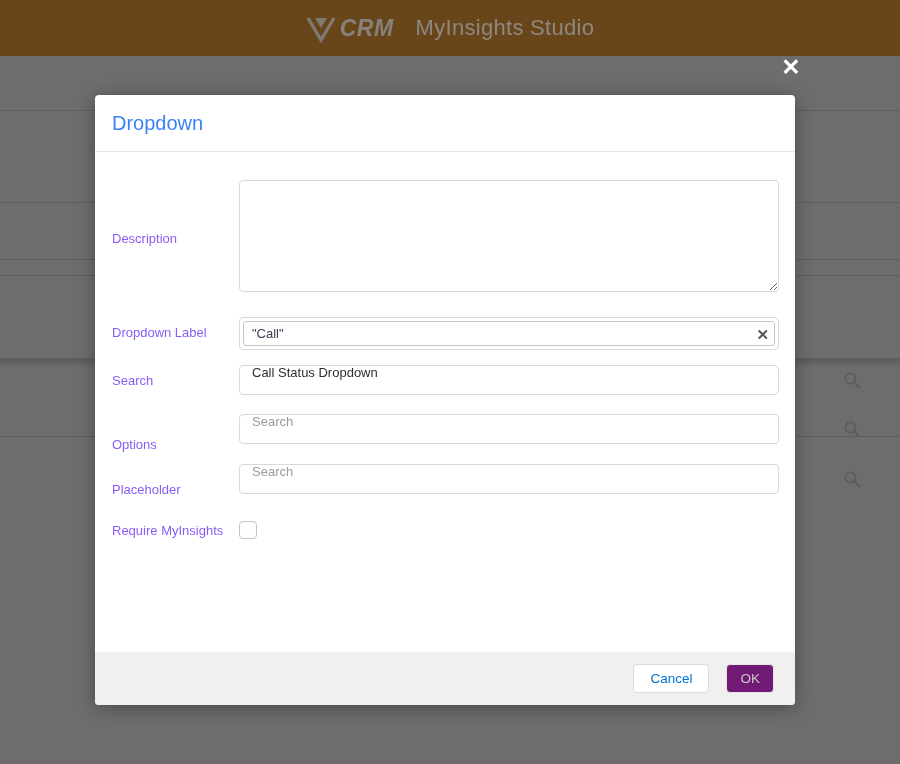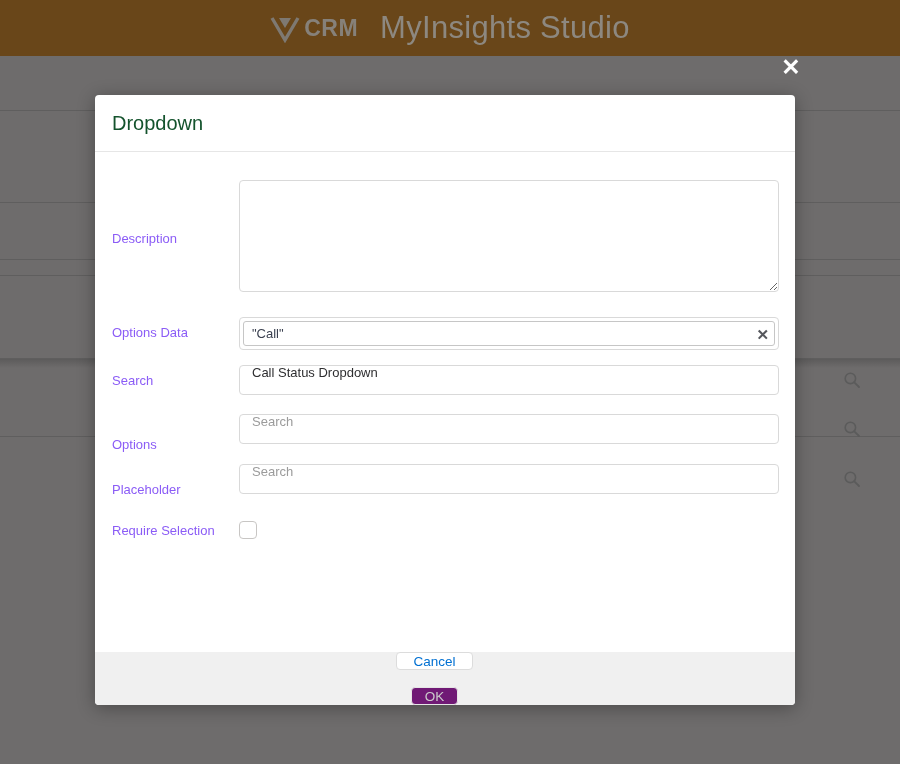--- a/index.html
+++ b/index.html
@@ -12,24 +12,24 @@
 
   
   .app-header {
     position: absolute; left: 0; top: 0; width: 900px; height: 56px;
     background: #694619;
     display: flex; align-items: center; justify-content: center;
   }
   .logo-group { display: flex; align-items: center; }
   .logo-mark { width: 30px; height: 28px; margin-right: 4px; margin-top: 2px; }
   .logo-crm {
-    font-size: 23px; font-weight: 700; color: #86817a; letter-spacing: 0.5px;
+    font-size: 23px; font-weight: 700; color: #86817a; letter-spacing: 0.5px; font-style: italic;
   }
   .logo-product {
-    font-size: 31px; font-weight: 400; color: #8d8880; margin-left: 22px; letter-spacing: 0.3px;
+    font-size: 22px; font-weight: 400; color: #8d8880; margin-left: 22px; letter-spacing: 0.3px;
   }
 
   
   .backdrop {
     position: absolute; left: 0; top: 56px; width: 900px; height: 708px;
     background: #6e6c6c;
   }
   .bg-line { position: absolute; left: 0; width: 100%; height: 1px; background: rgba(0,0,0,0.13); }
   .bg-line.l1 { top: 54px; }
   .bg-line.l2 { top: 146px; }
@@ -55,21 +55,21 @@
     position: absolute; left: 95px; top: 95px; width: 700px; height: 610px;
     background: #ffffff; border-radius: 4px;
     box-shadow: 0 3px 18px rgba(0,0,0,0.32);
   }
   .modal-header {
     position: absolute; left: 0; top: 0; width: 100%; height: 57px;
     border-bottom: 1px solid #e6e6e6;
     display: flex; align-items: center; padding-left: 17px;
     border-radius: 4px 4px 0 0;
   }
-  .modal-title { font-size: 20px; font-weight: 400; color: #14532d; }
+  .modal-title { font-size: 20px; font-weight: 400; color: #3b82f6; }
 
   .form-label {
     position: absolute; left: 17px; font-size: 13px; color: #8b5cf6;
   }
 
   .field-description {
     position: absolute; left: 144px; top: 85px; width: 540px; height: 112px;
     border: 1px solid #d9d9d9; border-radius: 4px;
     resize: both; font-family: "Liberation Sans", sans-serif;
     font-size: 13px; color: #2e2e30; padding: 8px 10px; outline: none;
@@ -113,21 +113,21 @@
   .require-checkbox {
     position: absolute; left: 144px; top: 426px; width: 18px; height: 18px;
     appearance: none; -webkit-appearance: none;
     border: 1px solid #c8c6c4; border-radius: 4px; background: #fff; cursor: pointer;
   }
 
   .modal-footer {
     position: absolute; left: 0; bottom: 0; width: 100%; height: 53px;
     background: #f0f0f0; border-radius: 0 0 4px 4px;
     display: flex; align-items: center; justify-content: flex-end;
-    padding-right: 21px; gap: 17px; flex-direction: column;
+    padding-right: 21px; gap: 17px;
   }
   .btn {
     height: 29px; border-radius: 4px; font-size: 13.5px; cursor: pointer;
     font-family: "Liberation Sans", sans-serif; padding: 0 16px;
   }
   .btn-cancel { background: #ffffff; border: 1px solid #dcdcdc; color: #0070d2; }
   .btn-ok { background: #701a75; border: 1px solid #e6e6e6; color: #cccccc; padding: 0 13px; cursor: default; }
 </style>
 </head>
 <body>
@@ -157,21 +157,21 @@
 
 <div class="modal">
 
   <div class="modal-header">
     <span class="modal-title">Dropdown</span>
   </div>
 
   <span class="form-label" style="top:136px;">Description</span>
   <textarea class="field-description" style=""></textarea>
 
-  <span class="form-label" style="top:230px;">Options Data</span>
+  <span class="form-label" style="top:230px;">Dropdown Label</span>
   <div class="composite-input">
     <input class="inner-input" type="text" value="&quot;Call&quot;" style="">
     <button class="clear-btn">✕</button>
   </div>
 
   <span class="form-label" style="top:278px;">Search</span>
   <input class="search-row-input row-label-input" type="text" value="Call Status Dropdown" style="">
   <span class="search-icon-wrap si-label">
     <svg viewBox="0 0 18 18" width="18" height="18">
       <circle cx="7.4" cy="7.4" r="5.2" fill="none" stroke="#5b5b5b" stroke-width="1.6"></circle>
@@ -190,21 +190,21 @@
 
   <span class="form-label" style="top:387px;">Placeholder</span>
   <input class="search-row-input row-placeholder" type="text" placeholder="Search" style="">
   <span class="search-icon-wrap si-placeholder">
     <svg viewBox="0 0 18 18" width="18" height="18">
       <circle cx="7.4" cy="7.4" r="5.2" fill="none" stroke="#5b5b5b" stroke-width="1.6"></circle>
       <line x1="11.3" y1="11.3" x2="16" y2="16" stroke="#5b5b5b" stroke-width="1.8" stroke-linecap="round"></line>
     </svg>
   </span>
 
-  <span class="form-label" style="top:428px;">Require Selection</span>
+  <span class="form-label" style="top:428px;">Require MyInsights</span>
   <input class="require-checkbox" type="checkbox" style="">
 
   <div class="modal-footer">
     <button class="btn btn-cancel">Cancel</button>
     <button class="btn btn-ok" disabled="">OK</button>
   </div>
 
 </div>
 
 </body></html>

